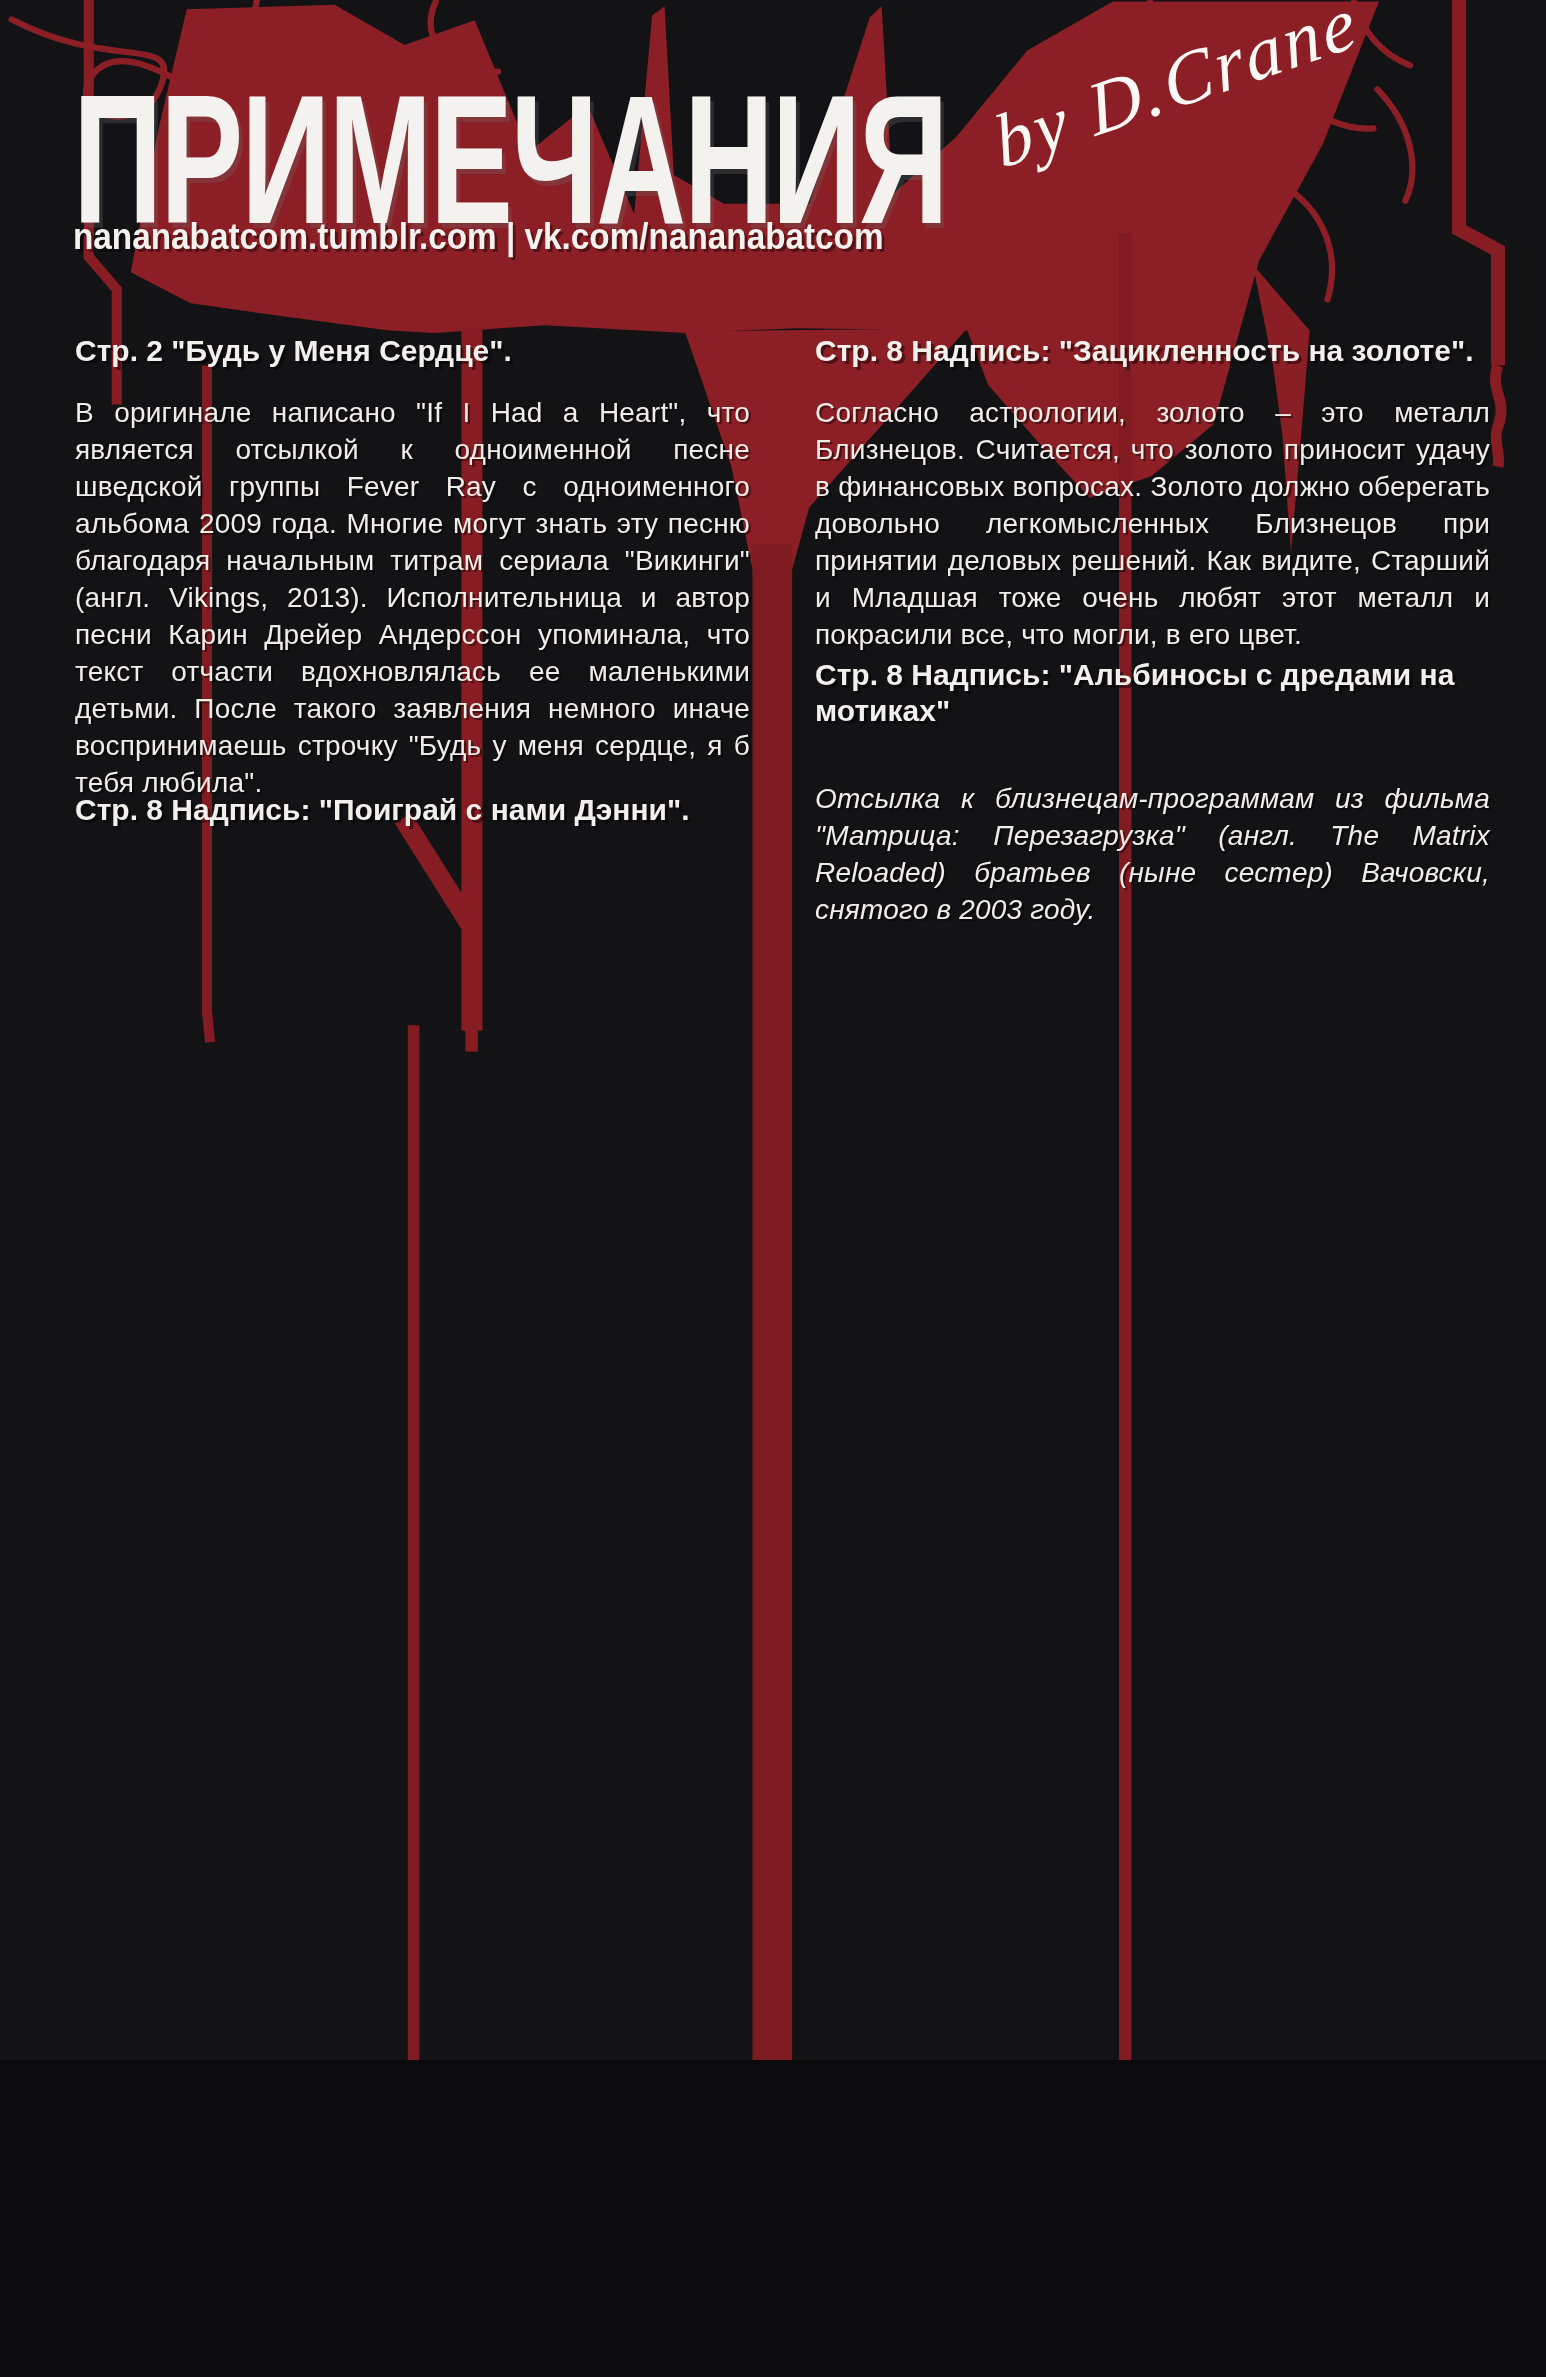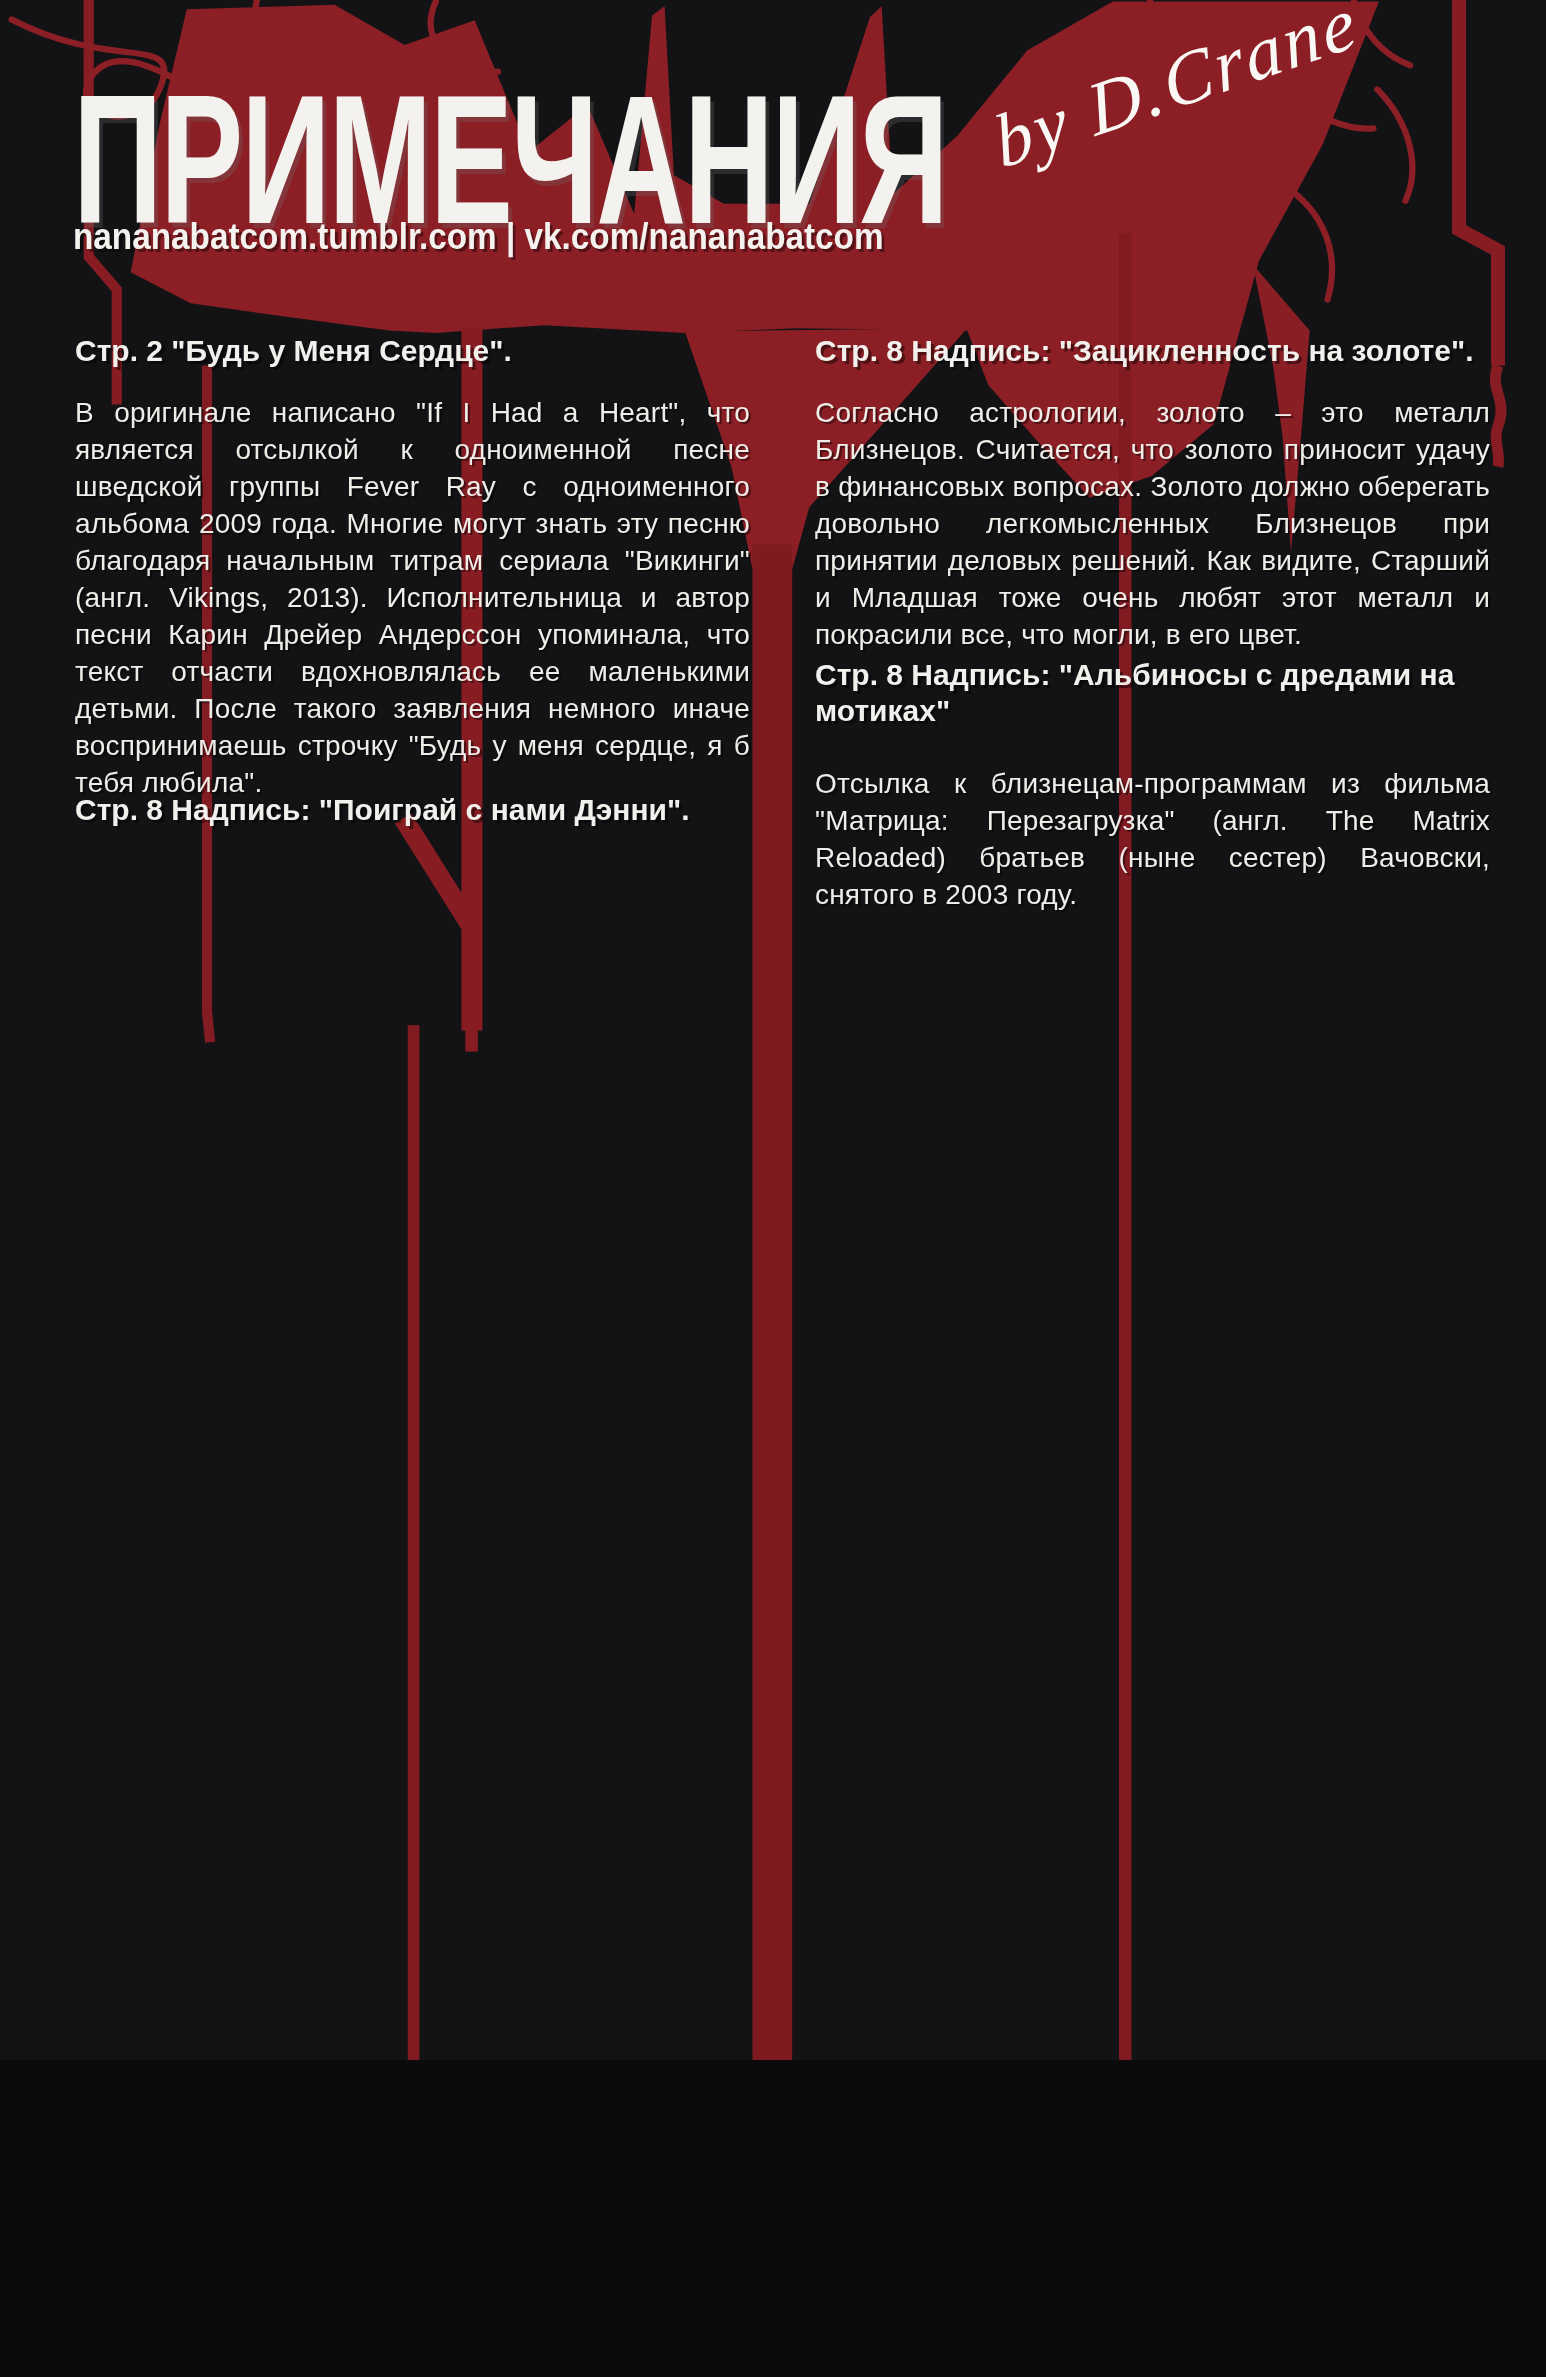--- a/index.html
+++ b/index.html
@@ -41,21 +41,21 @@
   .sec-heading{
     font-size:30px;font-weight:700;line-height:36px;
     color:#F2F0EC;text-shadow:3.1px 3.1px 0 rgba(0,0,0,0.45);
   }
   .sec-body{
     margin-top:25px;
     font-size:28px;line-height:37px;letter-spacing:0.2px;
     text-align:justify;text-align-last:left;
     color:#EFEDE8;text-shadow:2.3px 2.3px 0 rgba(0,0,0,0.45);
   }
-  .sec-body.gap-lg{margin-top:36px;}
+  .sec-body.gap-lg{margin-top:51px;font-style:italic;}
   
   .pos-l1{top:333px;}
   .pos-l2{top:792px;}
   .pos-r1{top:333px;}
   .pos-r2{top:657px;}
 </style>
 </head>
 <body>
 
 <div class="page">

